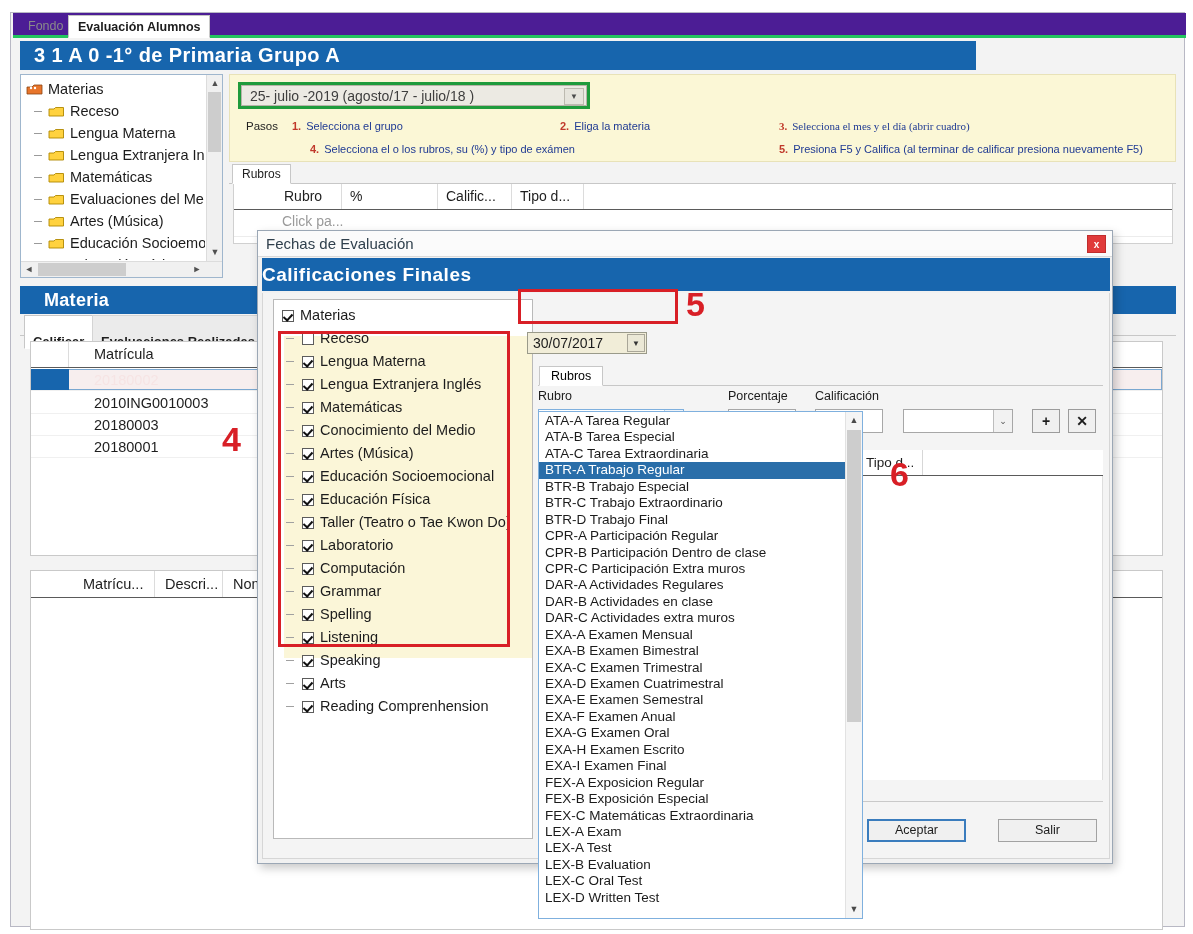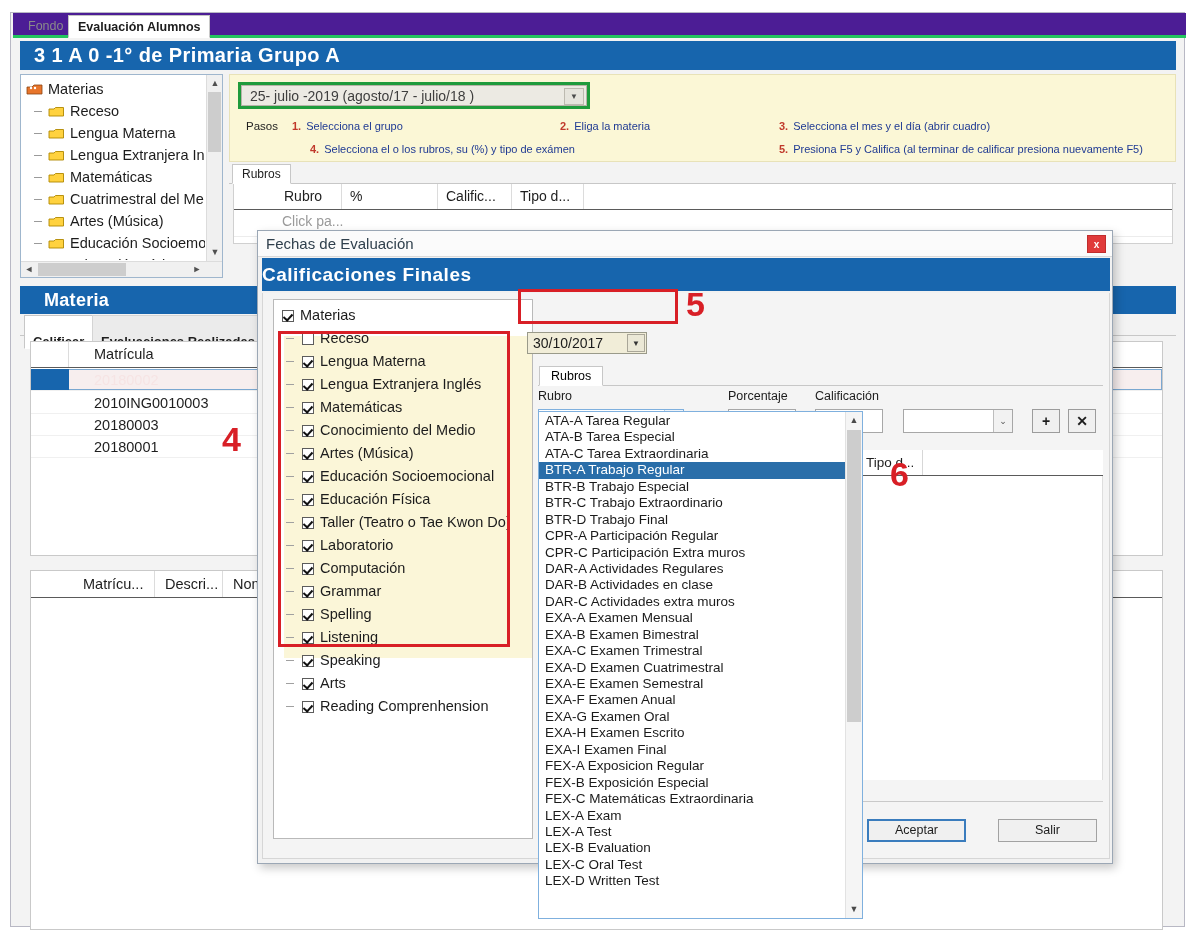--- a/index.html
+++ b/index.html
@@ -46,21 +46,21 @@
     font-weight: bold;
     color: #1b1b1b;
   }
   .tab-divider {
     position: absolute; left: 196px; top: 4px;
     width: 1px; height: 19px; background: #c8c8c8;
   }
 
   .group-header {
     position: absolute; left: 9px; top: 28px;
-    width: 1156px; height: 29px;
+    width: 956px; height: 29px;
     background: #1765ad;
     color: #ffffff;
     font-size: 20px;
     font-weight: bold;
     line-height: 29px;
     padding-left: 14px;
     letter-spacing: .4px;
     overflow: hidden;
     white-space: nowrap;
   }
@@ -609,21 +609,21 @@
                 <path d="M1 3 L6 3 L7.5 1.5 L15.5 1.5 L15.5 10 L1 10 Z" fill="#ffd23f" stroke="#b08800" stroke-width="0.9"></path>
               </svg>
           </span><span>Matemáticas</span>
         </div>
         <div class="tree-node">
           <span class="dash"></span>
           <span class="ico-folder">
             <svg width="17" height="12" viewBox="0 0 17 12">
                 <path d="M1 3 L6 3 L7.5 1.5 L15.5 1.5 L15.5 10 L1 10 Z" fill="#ffd23f" stroke="#b08800" stroke-width="0.9"></path>
               </svg>
-          </span><span>Cuatrimestral del Me</span>
+          </span><span>Evaluaciones del Me</span>
         </div>
         <div class="tree-node">
           <span class="dash"></span>
           <span class="ico-folder">
             <svg width="17" height="12" viewBox="0 0 17 12">
                 <path d="M1 3 L6 3 L7.5 1.5 L15.5 1.5 L15.5 10 L1 10 Z" fill="#ffd23f" stroke="#b08800" stroke-width="0.9"></path>
               </svg>
           </span><span>Artes (Música)</span>
         </div>
         <div class="tree-node">
@@ -660,21 +660,21 @@
           <span class="dd-btn">▼</span>
         </div>
       </div>
       <div class="pasos-label">Pasos</div>
       <div class="step" style="left:62px; top:45px;">
         <span class="num">1.</span><span>Selecciona el grupo</span>
       </div>
       <div class="step" style="left:330px; top:45px;">
         <span class="num">2.</span><span>Eliga la materia</span>
       </div>
-      <div class="step" style="left:549px; top:45px;">
+      <div class="step" style="left:549px; top:45px;font-family:Liberation Serif, serif;">
         <span class="num">3.</span><span>Selecciona el mes y el día (abrir cuadro)</span>
       </div>
       <div class="step" style="left:80px; top:68px;">
         <span class="num">4.</span><span>Selecciona el o los rubros, su (%) y tipo de exámen</span>
       </div>
       <div class="step" style="left:549px; top:68px;">
         <span class="num">5.</span><span>Presiona F5 y Califica (al terminar de calificar presiona nuevamente F5)</span>
       </div>
     </div>
 
@@ -807,21 +807,21 @@
             <span class="cbox on"></span><span>Arts</span>
           </div>
           <div class="chk-row child">
             <span class="dash"></span>
             <span class="cbox on"></span><span>Reading Comprenhension</span>
           </div>
         </div>
       </div>
 
       <div class="dlg-date">
-        <span>30/10/2017</span>
+        <span>30/07/2017</span>
         <span class="dd">▼</span>
       </div>
 
       <div class="dlg-rubros-tabstrip">
         <div class="dlg-rubros-tab">Rubros</div>
       </div>
 
       <div class="dlg-form">
         <div class="flabel" style="left:0;">Rubro</div>
         <div class="fcombo" style="left:0; width:146px;">
@@ -858,20 +858,21 @@
       <div class="dropdown">
         <div class="dd-list">
           <div class="dd-item">ATA-A Tarea Regular</div>
           <div class="dd-item">ATA-B Tarea Especial</div>
           <div class="dd-item">ATA-C Tarea Extraordinaria</div>
           <div class="dd-item sel">BTR-A Trabajo Regular</div>
           <div class="dd-item">BTR-B Trabajo Especial</div>
           <div class="dd-item">BTR-C Trabajo Extraordinario</div>
           <div class="dd-item">BTR-D Trabajo Final</div>
           <div class="dd-item">CPR-A Participación  Regular</div>
+          <div class="dd-item">CPR-B Participación Dentro de clase</div>
           <div class="dd-item">CPR-C Participación Extra muros</div>
           <div class="dd-item">DAR-A Actividades Regulares</div>
           <div class="dd-item">DAR-B Actividades en clase</div>
           <div class="dd-item">DAR-C Actividades extra muros</div>
           <div class="dd-item">EXA-A Examen Mensual</div>
           <div class="dd-item">EXA-B Examen Bimestral</div>
           <div class="dd-item">EXA-C Examen Trimestral</div>
           <div class="dd-item">EXA-D Examen Cuatrimestral</div>
           <div class="dd-item">EXA-E Examen Semestral</div>
           <div class="dd-item">EXA-F Examen Anual</div>

